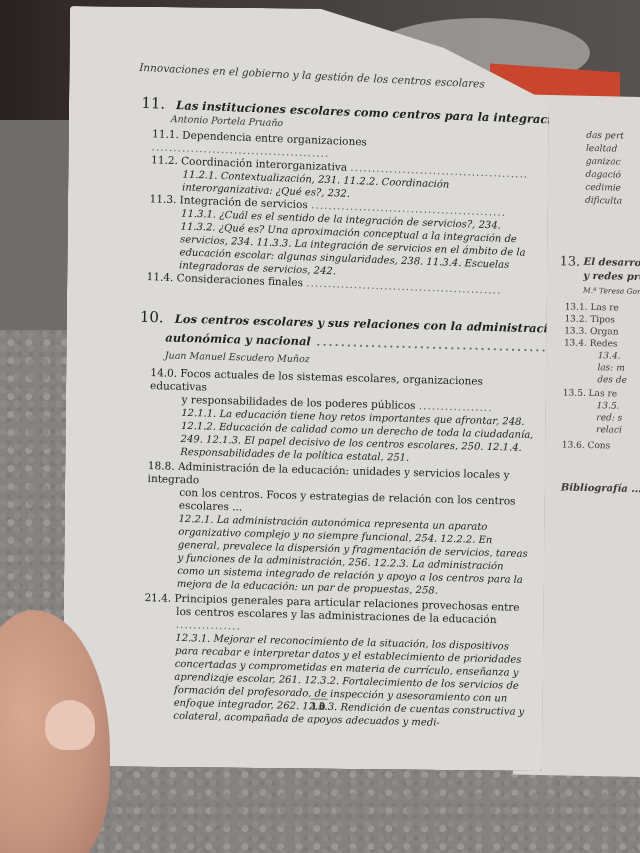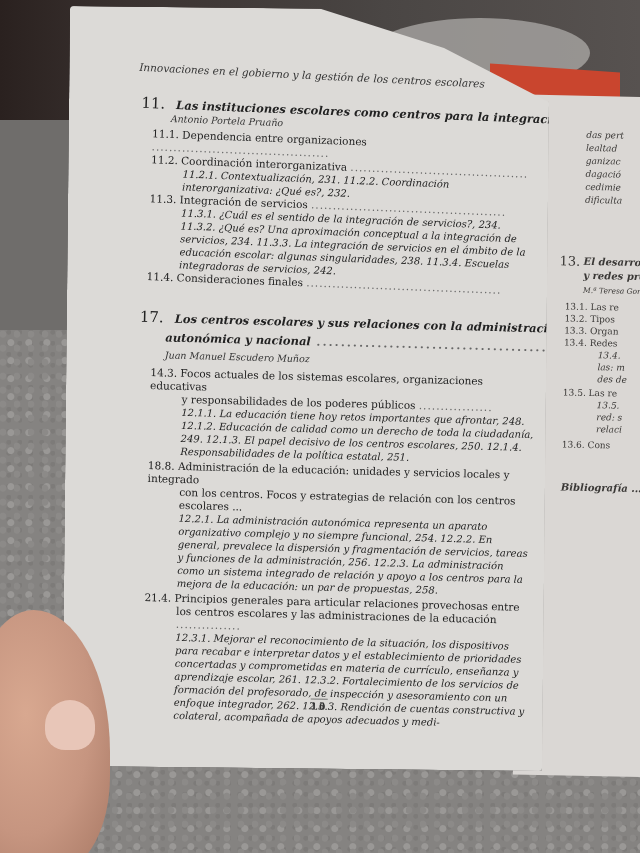--- a/index.html
+++ b/index.html
@@ -142,32 +142,32 @@
       <div class="sub">11.3.1. ¿Cuál es el sentido de la integración de servicios?, 234. 11.3.2. ¿Qué es? Una aproximación conceptual a la integración de servicios, 234. 11.3.3. La integración de servicios en el ámbito de la educación escolar: algunas singularidades, 238. 11.3.4. Escuelas integradoras de servicios, 242.</div>
       <div class="sec">
         <span>11.4.</span>
         <span>Consideraciones finales</span>
         <span class="dots">.............................................</span>
       </div>
     </div>
 
     <div class="ch skew-2" style="top:300px;">
       <div style="white-space:nowrap;">
-        <span class="ch-num">17.</span>
+        <span class="ch-num">10.</span>
         <span class="ch-title">Los centros escolares y sus relaciones con la administración local,</span>
       </div>
       <div style="margin-left:26px;white-space:nowrap;">
         <span class="ch-title">autonómica y nacional</span>
         <span class="dots">.........................................................</span>
         
       </div>
       <div class="author" style="margin-left:26px;margin-top:4px;">Juan Manuel Escudero Muñoz</div>
 
       <div class="sec" style="margin-top:6px;">
-        <span>14.3.</span>
+        <span>14.0.</span>
         <span>Focos actuales de los sistemas escolares, organizaciones educativas</span>
       </div>
       <div class="sec" style="margin-left:44px;">
         <span>y responsabilidades de los poderes públicos</span>
         <span class="dots">.................</span>
       </div>
       <div class="sub">12.1.1. La educación tiene hoy retos importantes que afrontar, 248. 12.1.2. Educación de calidad como un derecho de toda la ciudadanía, 249. 12.1.3. El papel decisivo de los centros escolares, 250. 12.1.4. Responsabilidades de la política estatal, 251.</div>
 
       <div class="sec" style="margin-top:2px;">
         <span>18.8.</span>

